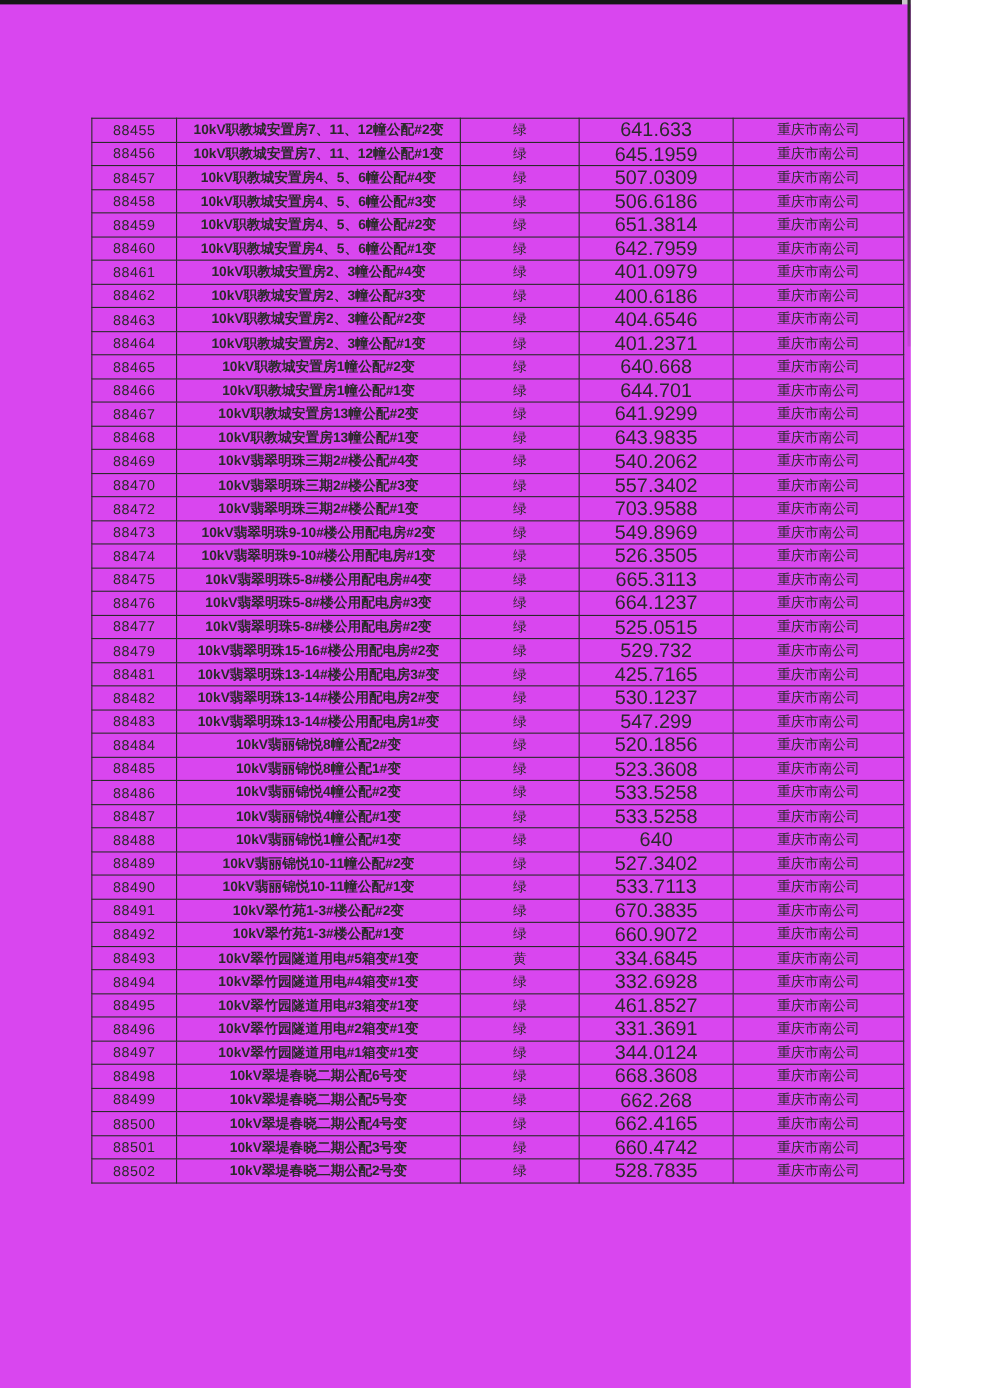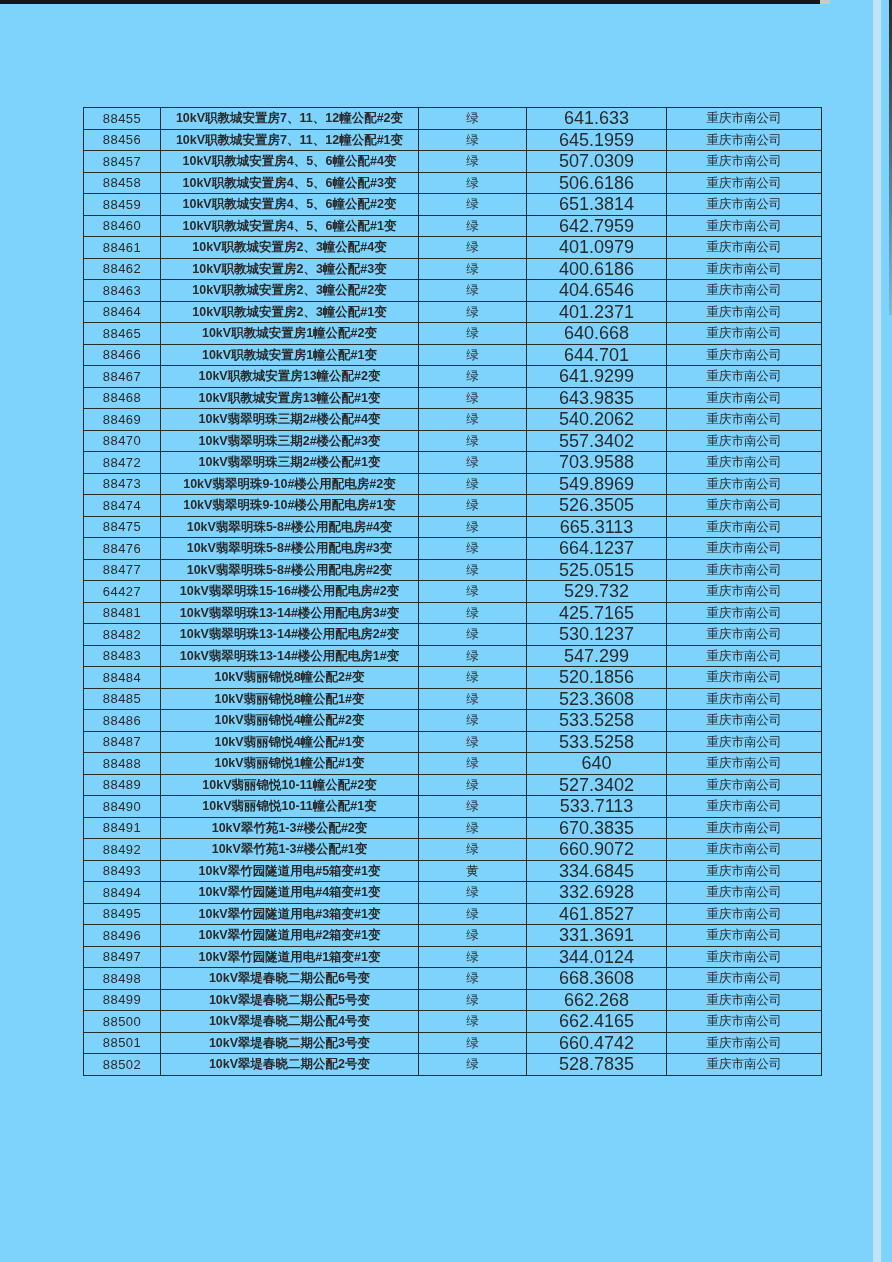--- a/index.html
+++ b/index.html
@@ -2,23 +2,23 @@
 <html><head>
 <meta charset="utf-8">
 <style>
   html, body {
     margin: 0;
     padding: 0;
     background: #ffffff;
   }
   .page {
     position: relative;
-    width: 892px;
+    width: 828px;
     height: 1262px;
-    background: #7dd3fc;
+    background: #d946ef;
     overflow: hidden;
     font-family: "Liberation Sans", sans-serif;
     color: #2a2a2a;
   }
   .scan-top-bar {
     position: absolute;
     left: 0;
     top: 0;
     width: 820px;
     height: 4px;
@@ -233,21 +233,21 @@
           <td class="c4">重庆市南公司</td>
         </tr>
         <tr>
           <td class="c0">88477</td>
           <td class="c1">10kV翡翠明珠5-8#楼公用配电房#2变</td>
           <td class="c2">绿</td>
           <td class="c3">525.0515</td>
           <td class="c4">重庆市南公司</td>
         </tr>
         <tr>
-          <td class="c0">64427</td>
+          <td class="c0">88479</td>
           <td class="c1">10kV翡翠明珠15-16#楼公用配电房#2变</td>
           <td class="c2">绿</td>
           <td class="c3">529.732</td>
           <td class="c4">重庆市南公司</td>
         </tr>
         <tr>
           <td class="c0">88481</td>
           <td class="c1">10kV翡翠明珠13-14#楼公用配电房3#变</td>
           <td class="c2">绿</td>
           <td class="c3">425.7165</td>

